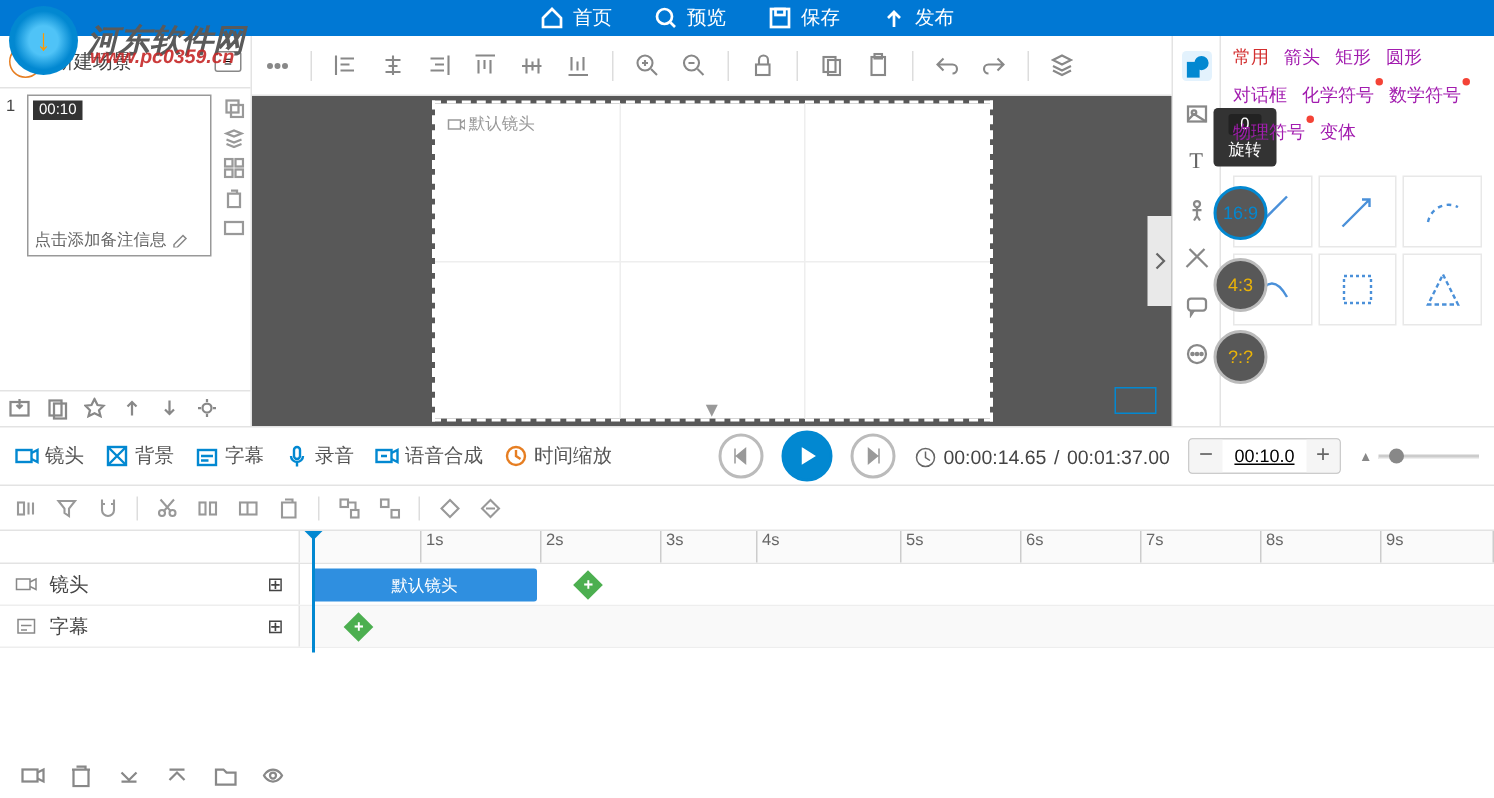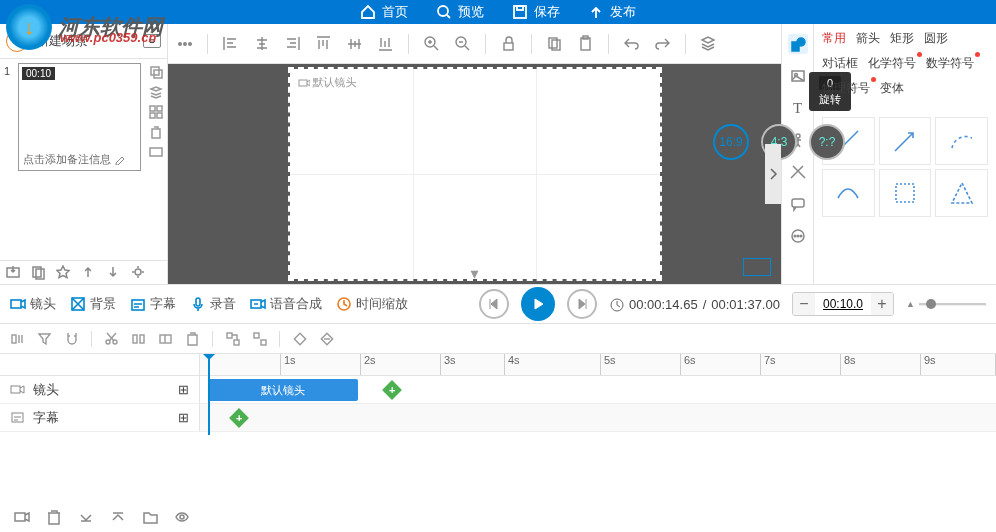--- a/index.html
+++ b/index.html
@@ -46,38 +46,38 @@
 .canvas-stage { flex: 1; background: #585858; position: relative; display: flex; align-items: center; justify-content: center; }
 .canvas { width: 370px; height: 210px; background: #fff; position: relative; outline: 2px dashed #fff; outline-offset: 0; }
 .canvas::before, .canvas::after { content:''; position:absolute; background: rgba(0,0,0,.1); }
 .canvas .gridv { position:absolute; top:0; bottom:0; width:1px; background:#eee; }
 .canvas .gridh { position:absolute; left:0; right:0; height:1px; background:#eee; }
 .canvas .camlab { position:absolute; top:6px; left:8px; font-size:11px; color:#999; display:flex; align-items:center; gap:3px; }
 .canvas .camlab svg { width:12px; height:10px; stroke:#999; fill:none; }
 .arrow-down { position:absolute; bottom:-4px; left:50%; transform:translateX(-50%); color:#999; }
 .rot-box { position:absolute; top:8px; right: -70px; background:#333; color:#fff; font-size:11px; padding:4px 10px; border-radius:3px; text-align:center; }
 .rot-box .deg { background:#222; padding:1px 8px; border-radius:2px; margin-bottom:2px; }
-.aspect-col { position:absolute; right:-64px; top:60px; display:flex; flex-direction:row; gap:12px; align-items:center; }
-.aspect { width:36px; height:36px; border-radius:50%; border:2px solid #bbb; color:#5eead4; font-size:12px; display:flex; align-items:center; justify-content:center; background:#585858; cursor:pointer; }
+.aspect-col { position:absolute; right:-64px; top:60px; display:flex; flex-direction:column; gap:12px; align-items:center; }
+.aspect { width:36px; height:36px; border-radius:50%; border:2px solid #bbb; color:#eab308; font-size:12px; display:flex; align-items:center; justify-content:center; background:#585858; cursor:pointer; }
 .aspect.active { border-color:#0288d1; color:#0288d1; }
 .expand-tab { position:absolute; right:0; top:50%; transform:translateY(-50%); width:16px; height:60px; background:#e9e9e9; display:flex; align-items:center; justify-content:center; cursor:pointer; }
 .rect-frame { position:absolute; right:10px; bottom:8px; width:28px; height:18px; border:1.5px solid #0288d1; }
 
 
 .rightcol { width: 215px; border-left:1px solid #e3e3e3; display:flex; }
 .rtool-strip { width:32px; border-right:1px solid #e3e3e3; display:flex; flex-direction:column; align-items:center; gap:12px; padding:10px 0; }
 .rtool-strip .rico { width:20px; height:20px; display:flex; align-items:center; justify-content:center; cursor:pointer; border-radius:3px; }
 .rtool-strip .rico.active { background:#e3f2fd; }
 .rtool-strip svg { width:16px; height:16px; stroke:#888; fill:none; stroke-width:1.5; }
 .rtool-strip .rico.active svg { stroke:#0288d1; fill:#0288d1; }
 .rtool-strip .tlet { font-size:15px; color:#666; font-family:serif; }
 .rpanel { flex:1; padding:6px 8px; }
 .rpanel h3 { font-size:15px; color:#333; margin-bottom:8px; font-weight:normal; }
 .shape-tabs { display:flex; flex-wrap:wrap; gap:8px 10px; font-size:12px; margin-bottom:20px; }
-.shape-tabs span { color:#404040; cursor:pointer; position:relative; }
+.shape-tabs span { color:#a21caf; cursor:pointer; position:relative; }
 .shape-tabs span.active { color:#d32f2f; }
 .shape-tabs span .dot { position:absolute; top:-3px; right:-6px; width:5px; height:5px; background:#f44336; border-radius:50%; }
 .shape-grid { display:grid; grid-template-columns:repeat(3,1fr); gap:4px; }
 .shape-cell { height:48px; border:1px solid #e8e8e8; display:flex; align-items:center; justify-content:center; cursor:pointer; }
 .shape-cell svg { width:30px; height:30px; stroke:#4a90d9; fill:none; stroke-width:1.6; }
 
 
 .playback-row { height:40px; border-top:1px solid #e3e3e3; border-bottom:1px solid #e3e3e3; display:flex; align-items:center; padding:0 10px; gap:14px; }
 .pbitem { display:flex; align-items:center; gap:4px; font-size:13px; color:#555; cursor:pointer; }
 .pbitem svg { width:16px; height:16px; stroke:#0288d1; fill:none; stroke-width:1.6; }

